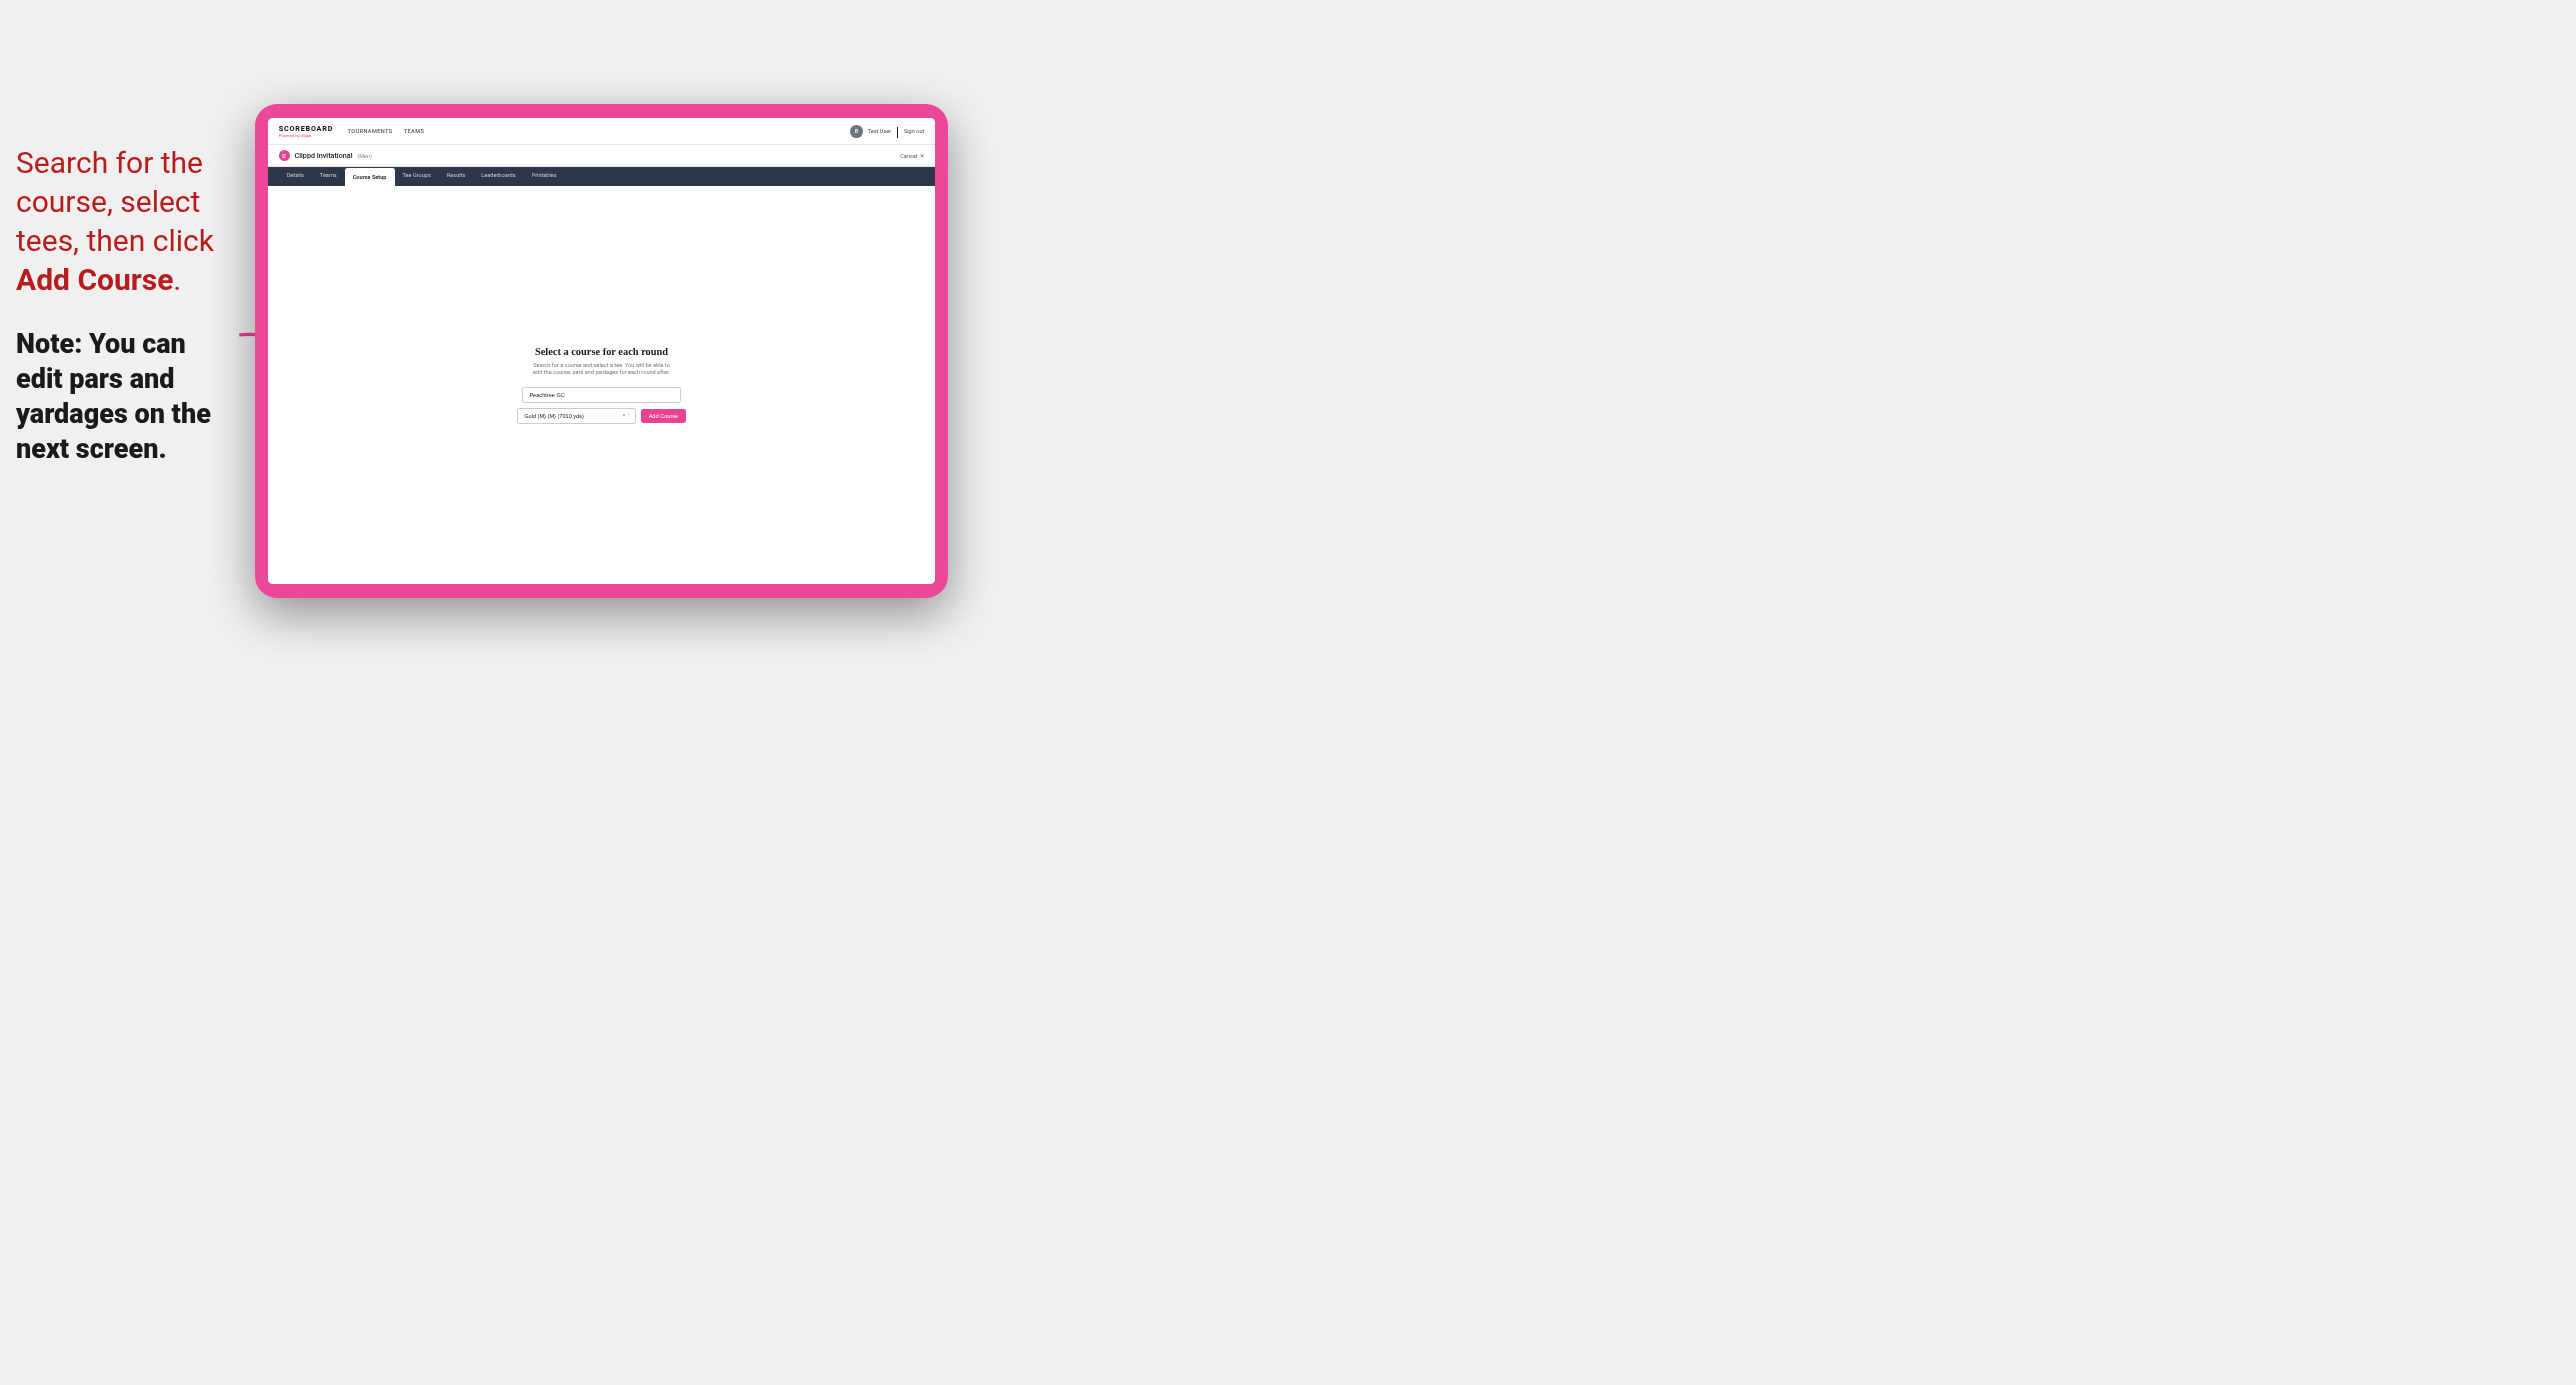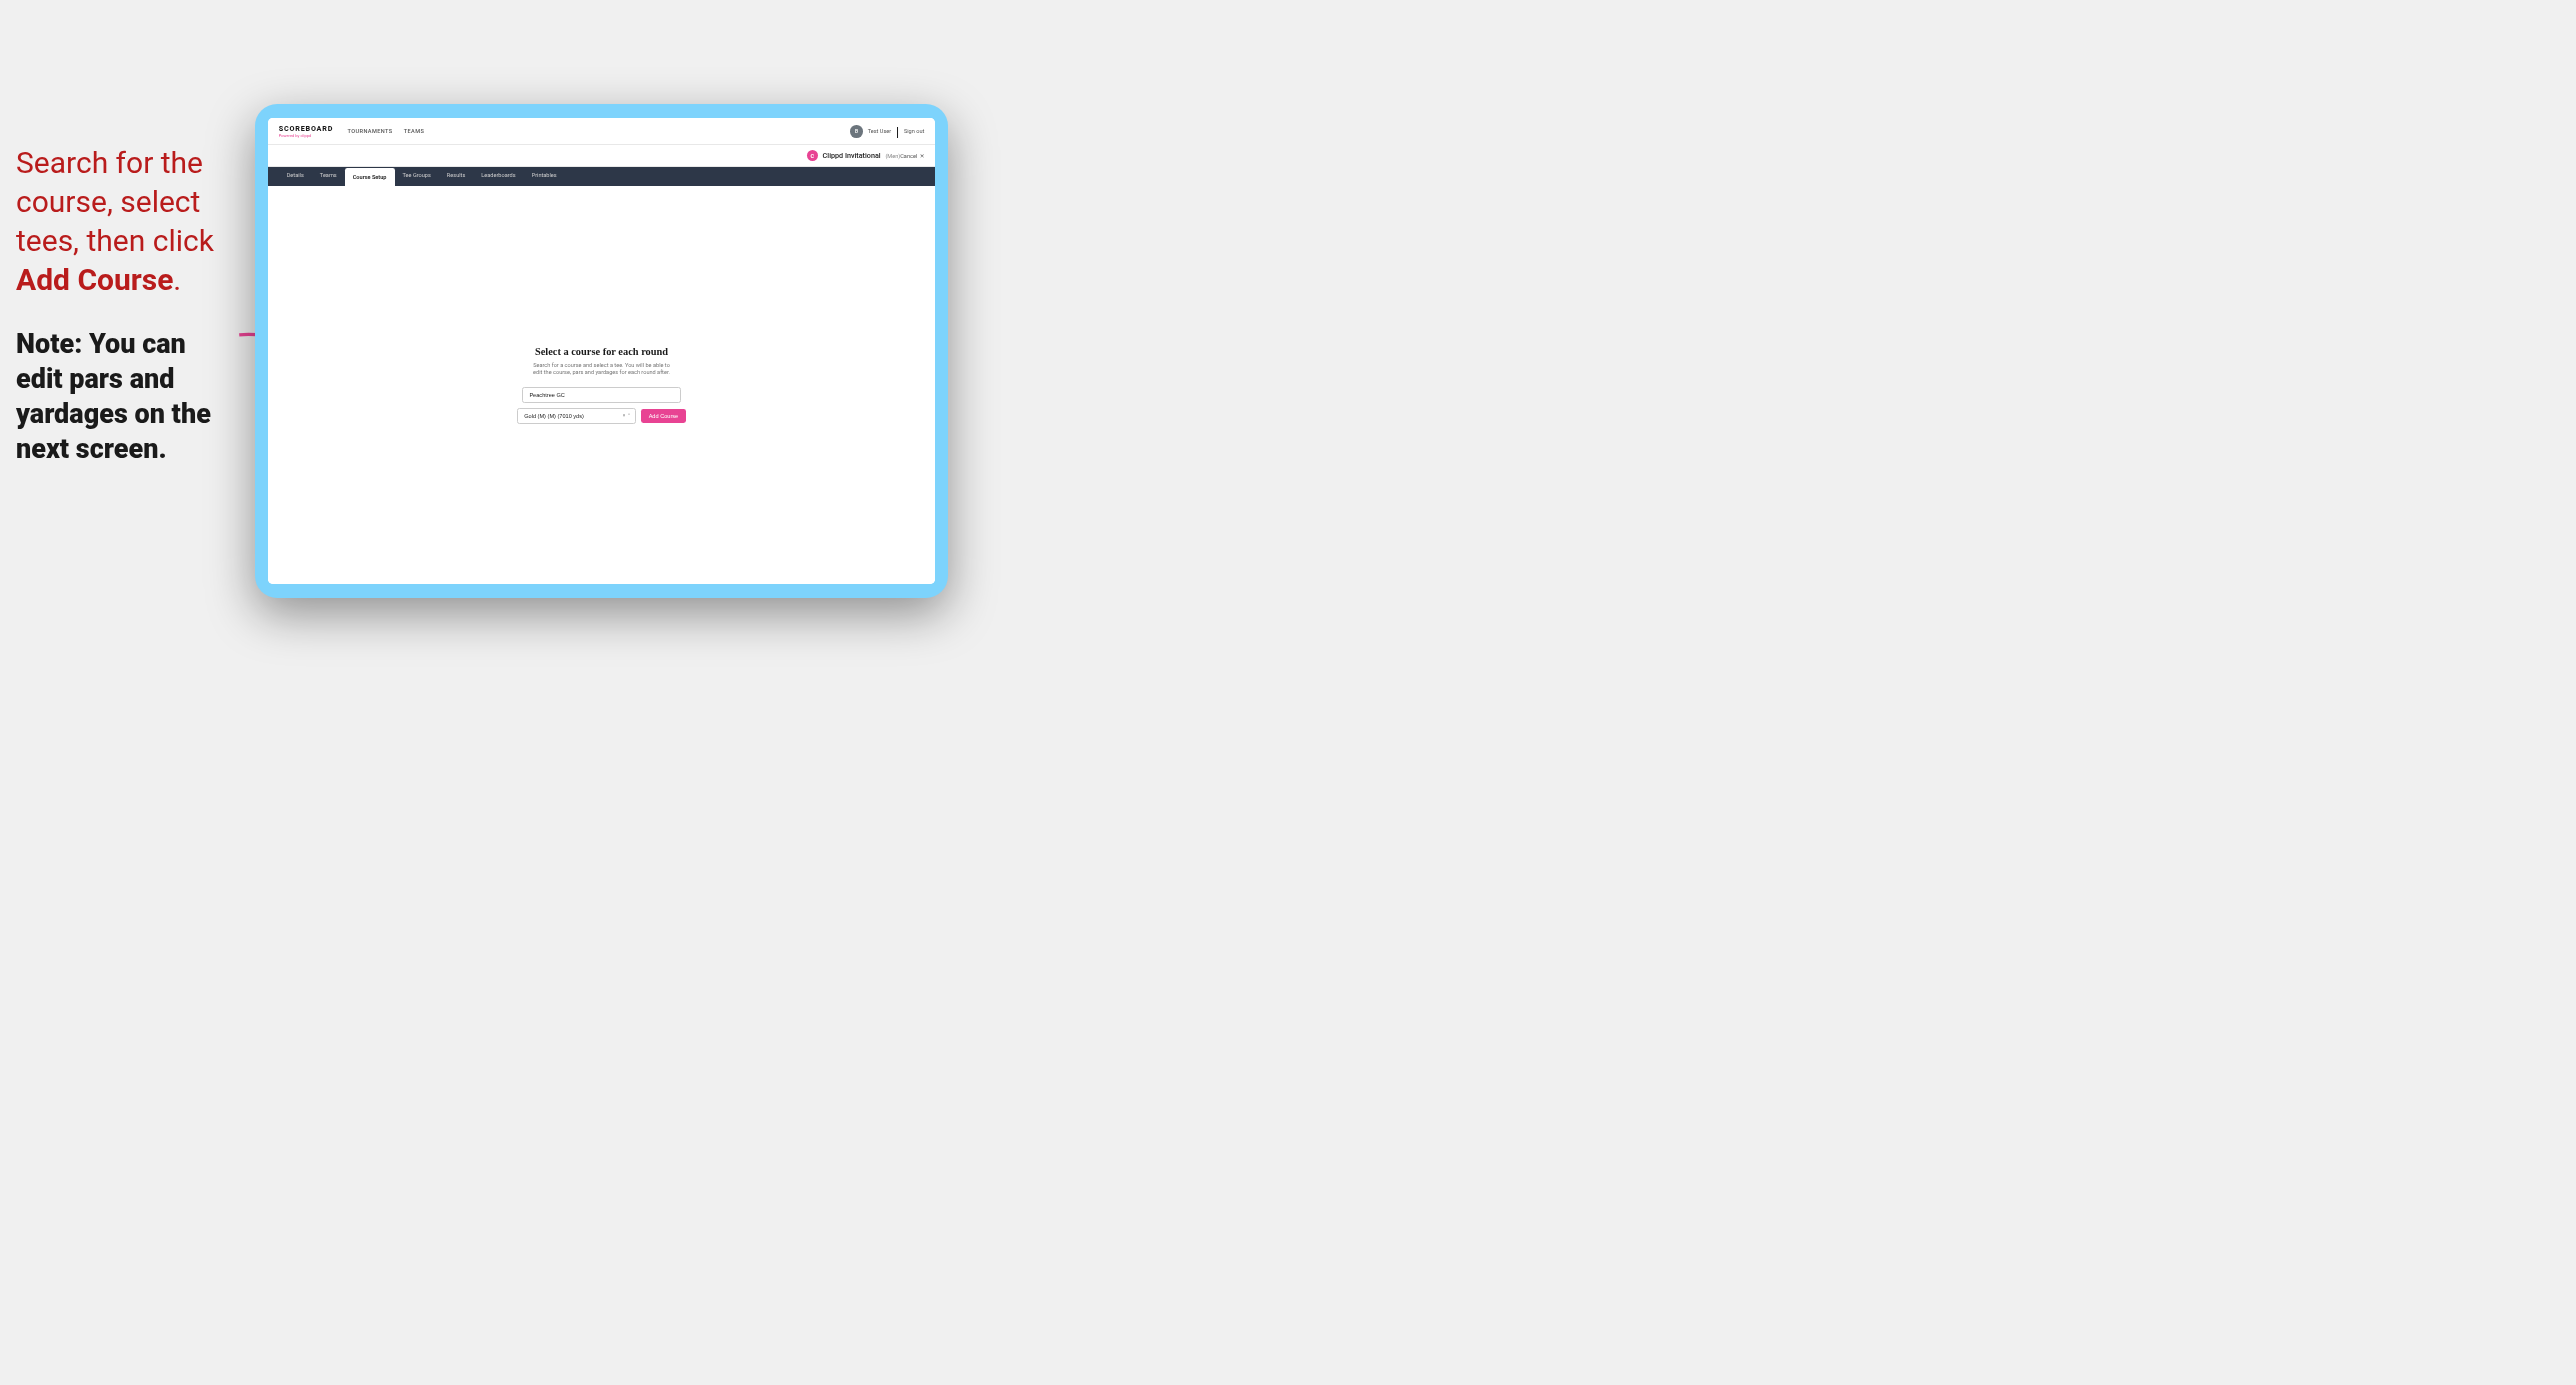--- a/index.html
+++ b/index.html
@@ -26,21 +26,21 @@
       height: 100%;
     }
 
     
     .tablet-frame {
       position: absolute;
       left: 255px;
       top: 104px;
       width: 693px;
       height: 494px;
-      background: #7dd3fc;
+      background: #ec4899;
       border-radius: 22px;
       box-shadow: 0 16px 48px rgba(0,0,0,0.4);
       padding: 14.3px 12.7px;
     }
     .tablet-screen {
       width: 100%;
       height: 100%;
       background: #fff;
       border-radius: 4.8px;
       overflow: hidden;
@@ -107,21 +107,21 @@
     }
     .sign-out {
       font-size: 5.6px;
       color: #555;
     }
 
     
     .tournament-header {
       display: flex;
       align-items: center;
-      justify-content: flex-end;
+      justify-content: space-between;
       padding: 4.8px 11px;
       background: #fff;
       border-bottom: 0.8px solid #e8e8e8;
     }
     .tournament-title-area {
       display: flex;
       align-items: center;
       gap: 4.8px;
     }
     .tournament-icon {

